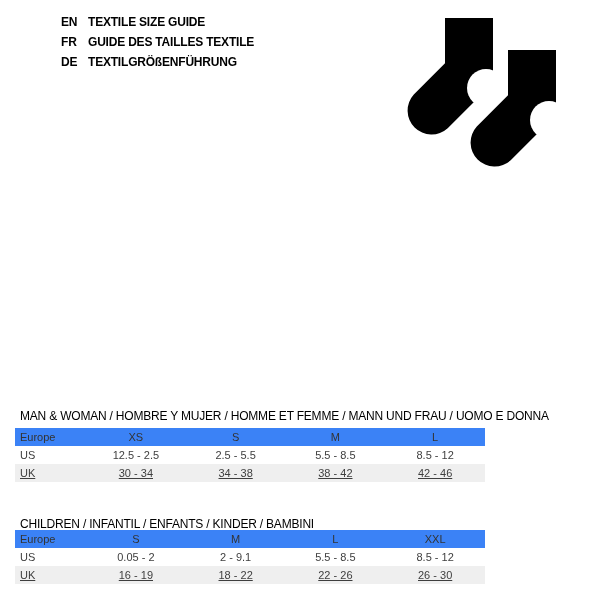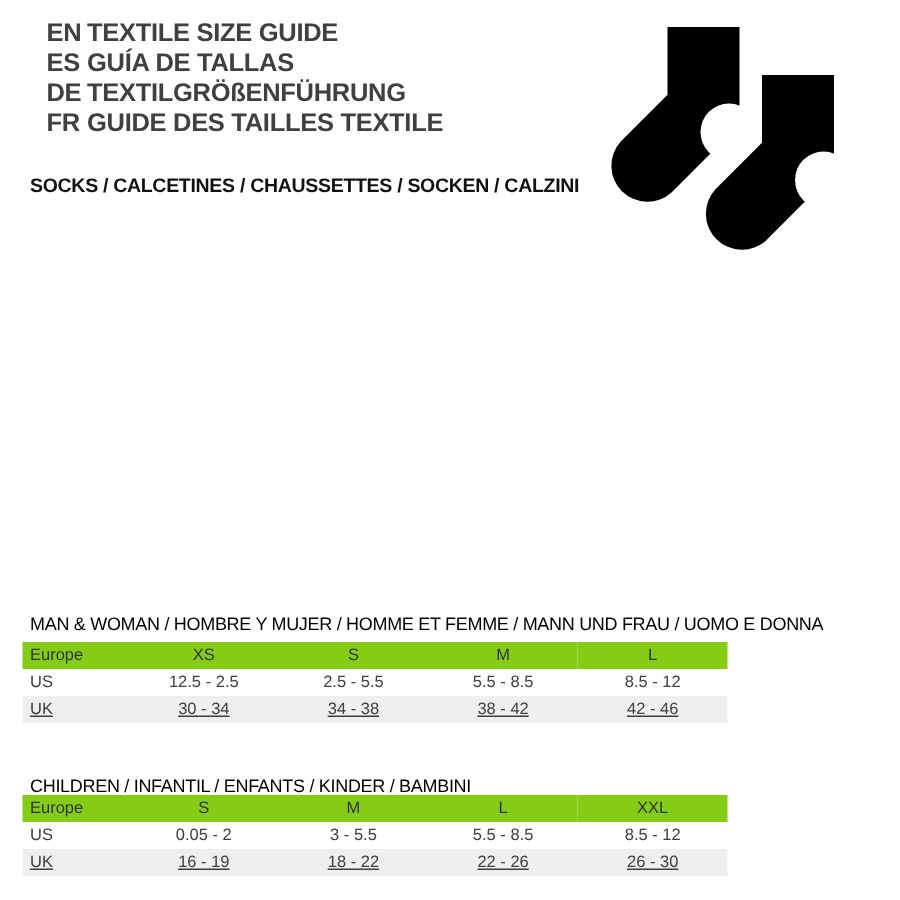--- a/index.html
+++ b/index.html
@@ -19,25 +19,26 @@
   
   .lang-block {
     position: absolute;
     left: 31px;
     top: 12px;
   }
   .lang-row {
     display: flex;
     height: 20px;
     align-items: center;
-    font-size: 17px;
+    font-size: 12px;
     font-weight: bold;
-    color: #404040;
+    color: #000000;
     letter-spacing: -0.2px;
     white-space: nowrap;
+    margin-left: 30px;
   }
   .lang-code { width: 27px; flex: 0 0 27px; }
 
   
   .product-line {
     position: absolute;
     left: 20px;
     top: 116px;
     font-size: 13px;
     font-weight: bold;
@@ -86,21 +87,21 @@
     padding: 0;
     font-size: 11px;
     font-weight: normal;
     line-height: 18px;
     text-align: center;
     vertical-align: middle;
     color: #3e3e3e;
     white-space: nowrap;
   }
   table.size-table thead th {
-    background: #84cc16;
+    background: #3b82f6;
     color: #333333;
   }
   table.size-table .rowlabel {
     text-align: left;
     padding-left: 5px;
   }
   table.size-table tbody tr.alt td {
     background: #efefef;
     text-decoration: underline;
   }
@@ -109,34 +110,29 @@
 <body>
 
 <div class="page">
 
   <div class="lang-block">
     <div class="lang-row">
       <span class="lang-code">EN</span>
       <span class="lang-label">TEXTILE SIZE GUIDE</span>
     </div>
     <div class="lang-row">
-      <span class="lang-code">ES</span>
-      <span class="lang-label">GUÍA DE TALLAS</span>
+      <span class="lang-code">FR</span>
+      <span class="lang-label">GUIDE DES TAILLES TEXTILE</span>
     </div>
     <div class="lang-row">
       <span class="lang-code">DE</span>
       <span class="lang-label">TEXTILGRÖßENFÜHRUNG</span>
     </div>
-    <div class="lang-row">
-      <span class="lang-code">FR</span>
-      <span class="lang-label">GUIDE DES TAILLES TEXTILE</span>
-    </div>
   </div>
 
-  <div class="product-line">SOCKS / CALCETINES / CHAUSSETTES / SOCKEN / CALZINI</div>
 
   <div class="socks-icon">
     <svg width="170" height="170" viewBox="0 0 170 170" xmlns="http://www.w3.org/2000/svg">
       <g transform="translate(47,8)">
         <path d="M0,0 H48 V65 L2.7,110.3 A24,24 0 0 1 -31.2,76.4 L0,45.2 Z" fill="#000000"></path>
         <circle cx="41" cy="70" r="19" fill="#ffffff"></circle>
       </g>
       <g transform="translate(110,40)">
         <path d="M0,0 H48 V65 L2.7,110.3 A24,24 0 0 1 -31.2,76.4 L0,45.2 Z" fill="#000000"></path>
         <circle cx="41" cy="70" r="19" fill="#ffffff"></circle>
@@ -195,21 +191,21 @@
         <th>S</th>
         <th>M</th>
         <th>L</th>
         <th>XXL</th>
       </tr>
     </thead>
     <tbody>
       <tr>
         <td class="rowlabel">US</td>
         <td>0.05 - 2</td>
-        <td>3 - 5.5</td>
+        <td>2 - 9.1</td>
         <td>5.5 - 8.5</td>
         <td>8.5 - 12</td>
       </tr>
       <tr class="alt">
         <td class="rowlabel">UK</td>
         <td>16 - 19</td>
         <td>18 - 22</td>
         <td>22 - 26</td>
         <td>26 - 30</td>
       </tr>

